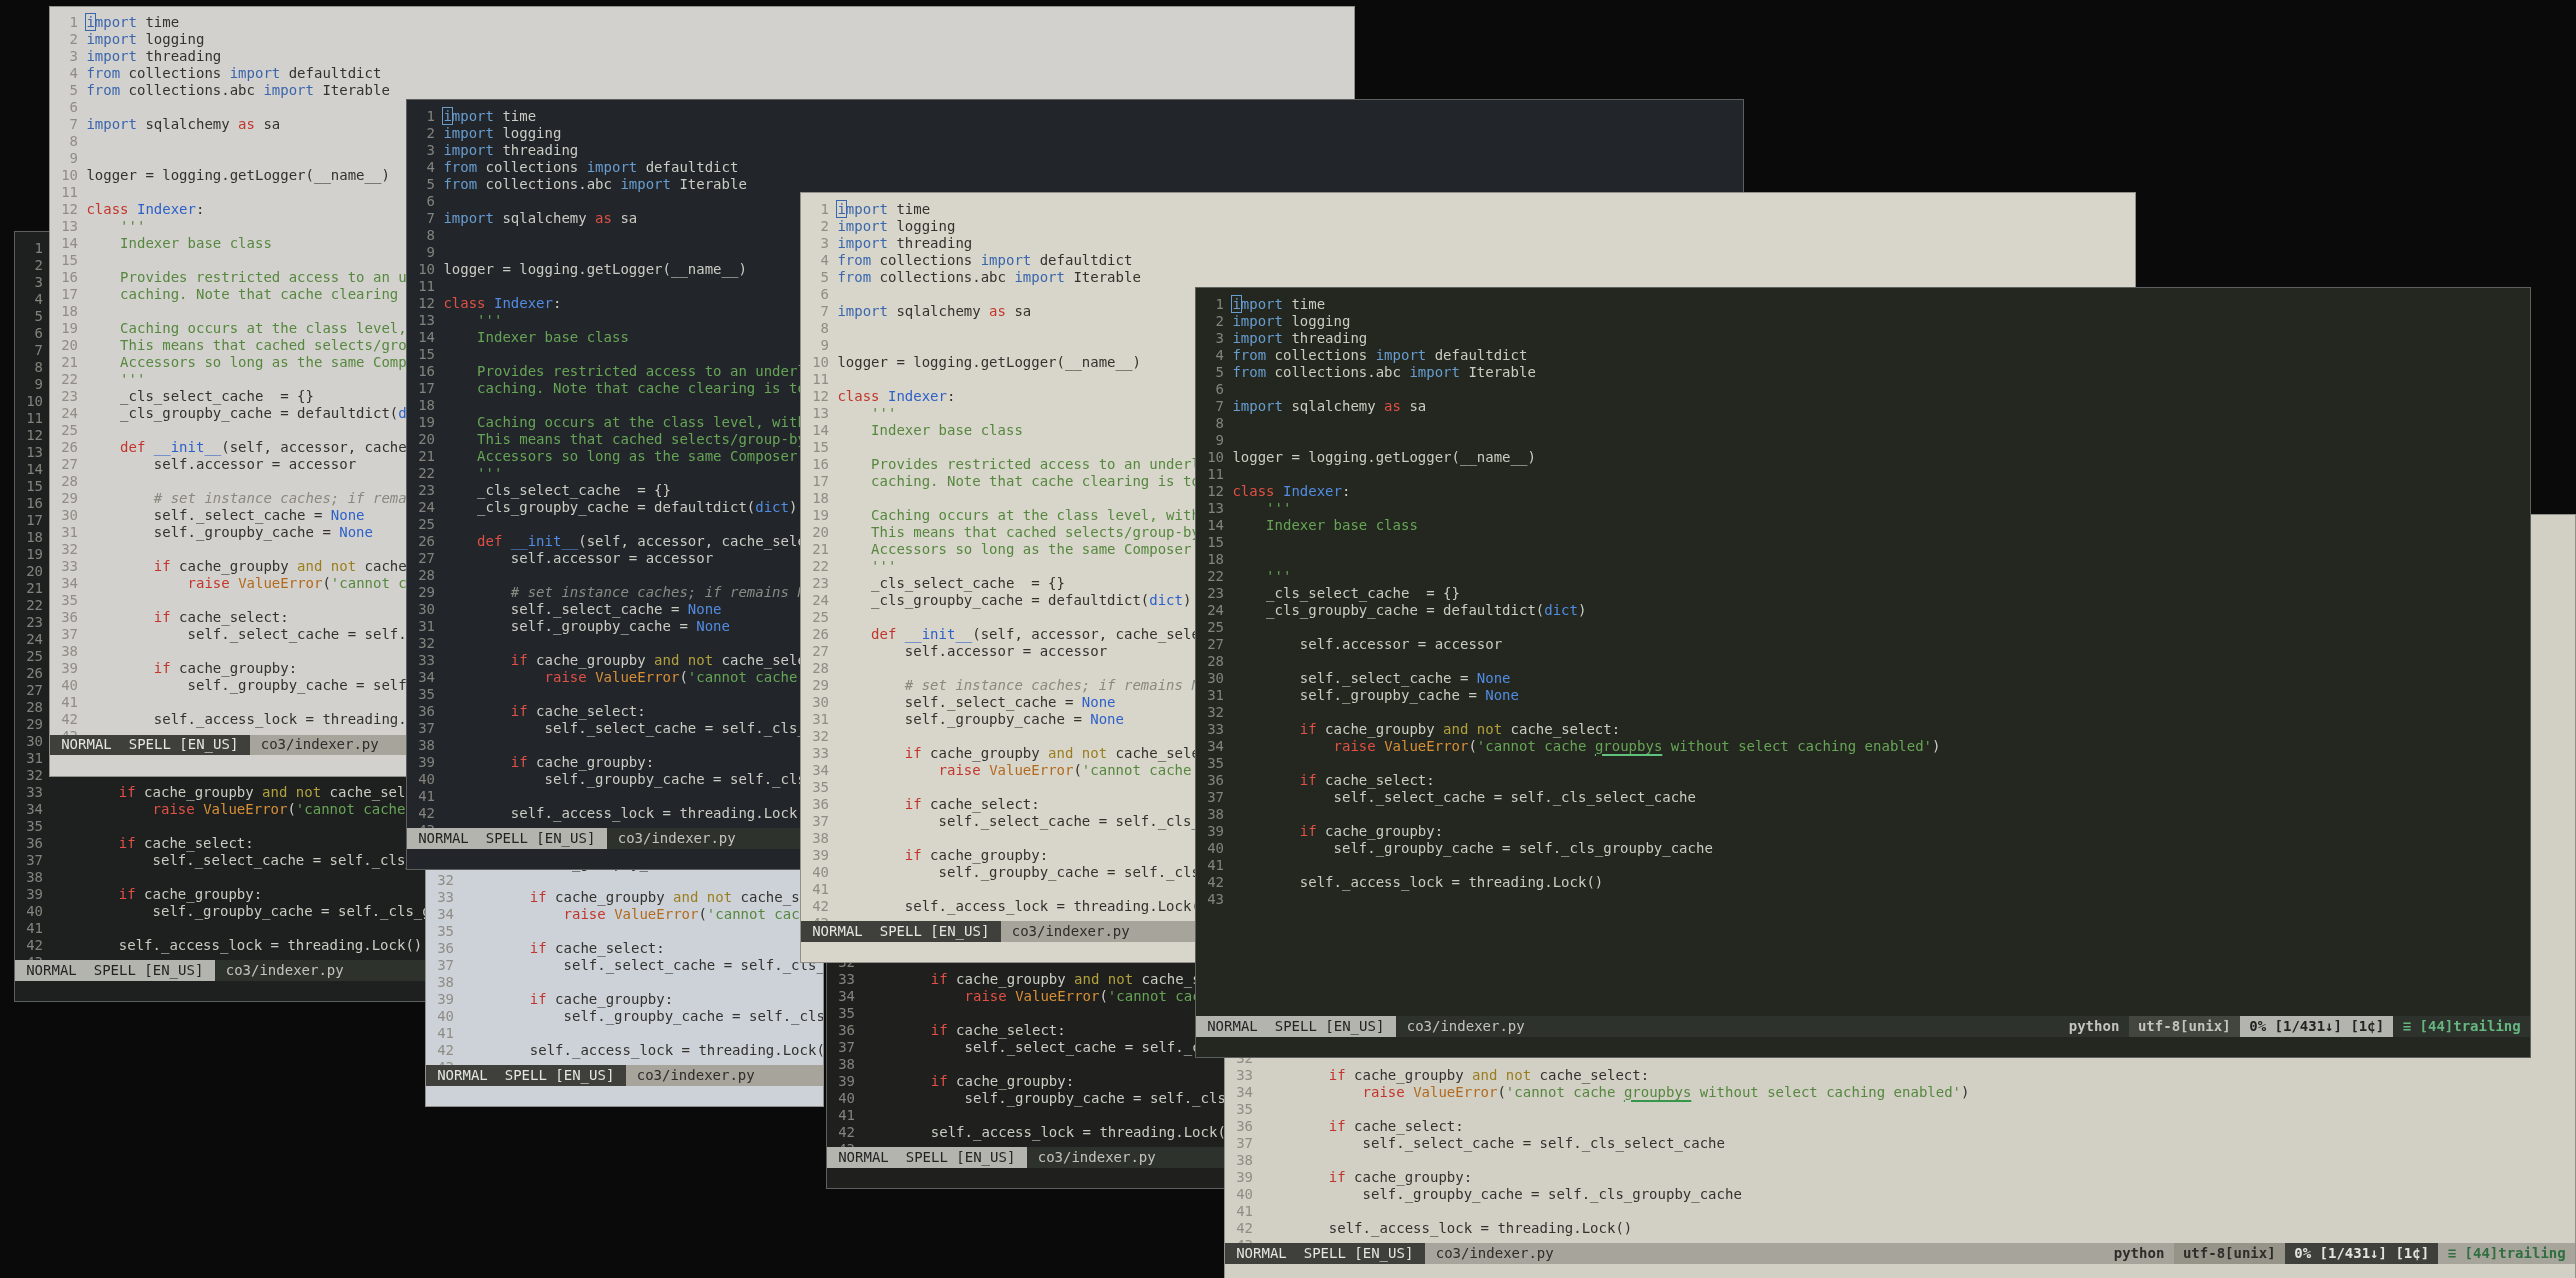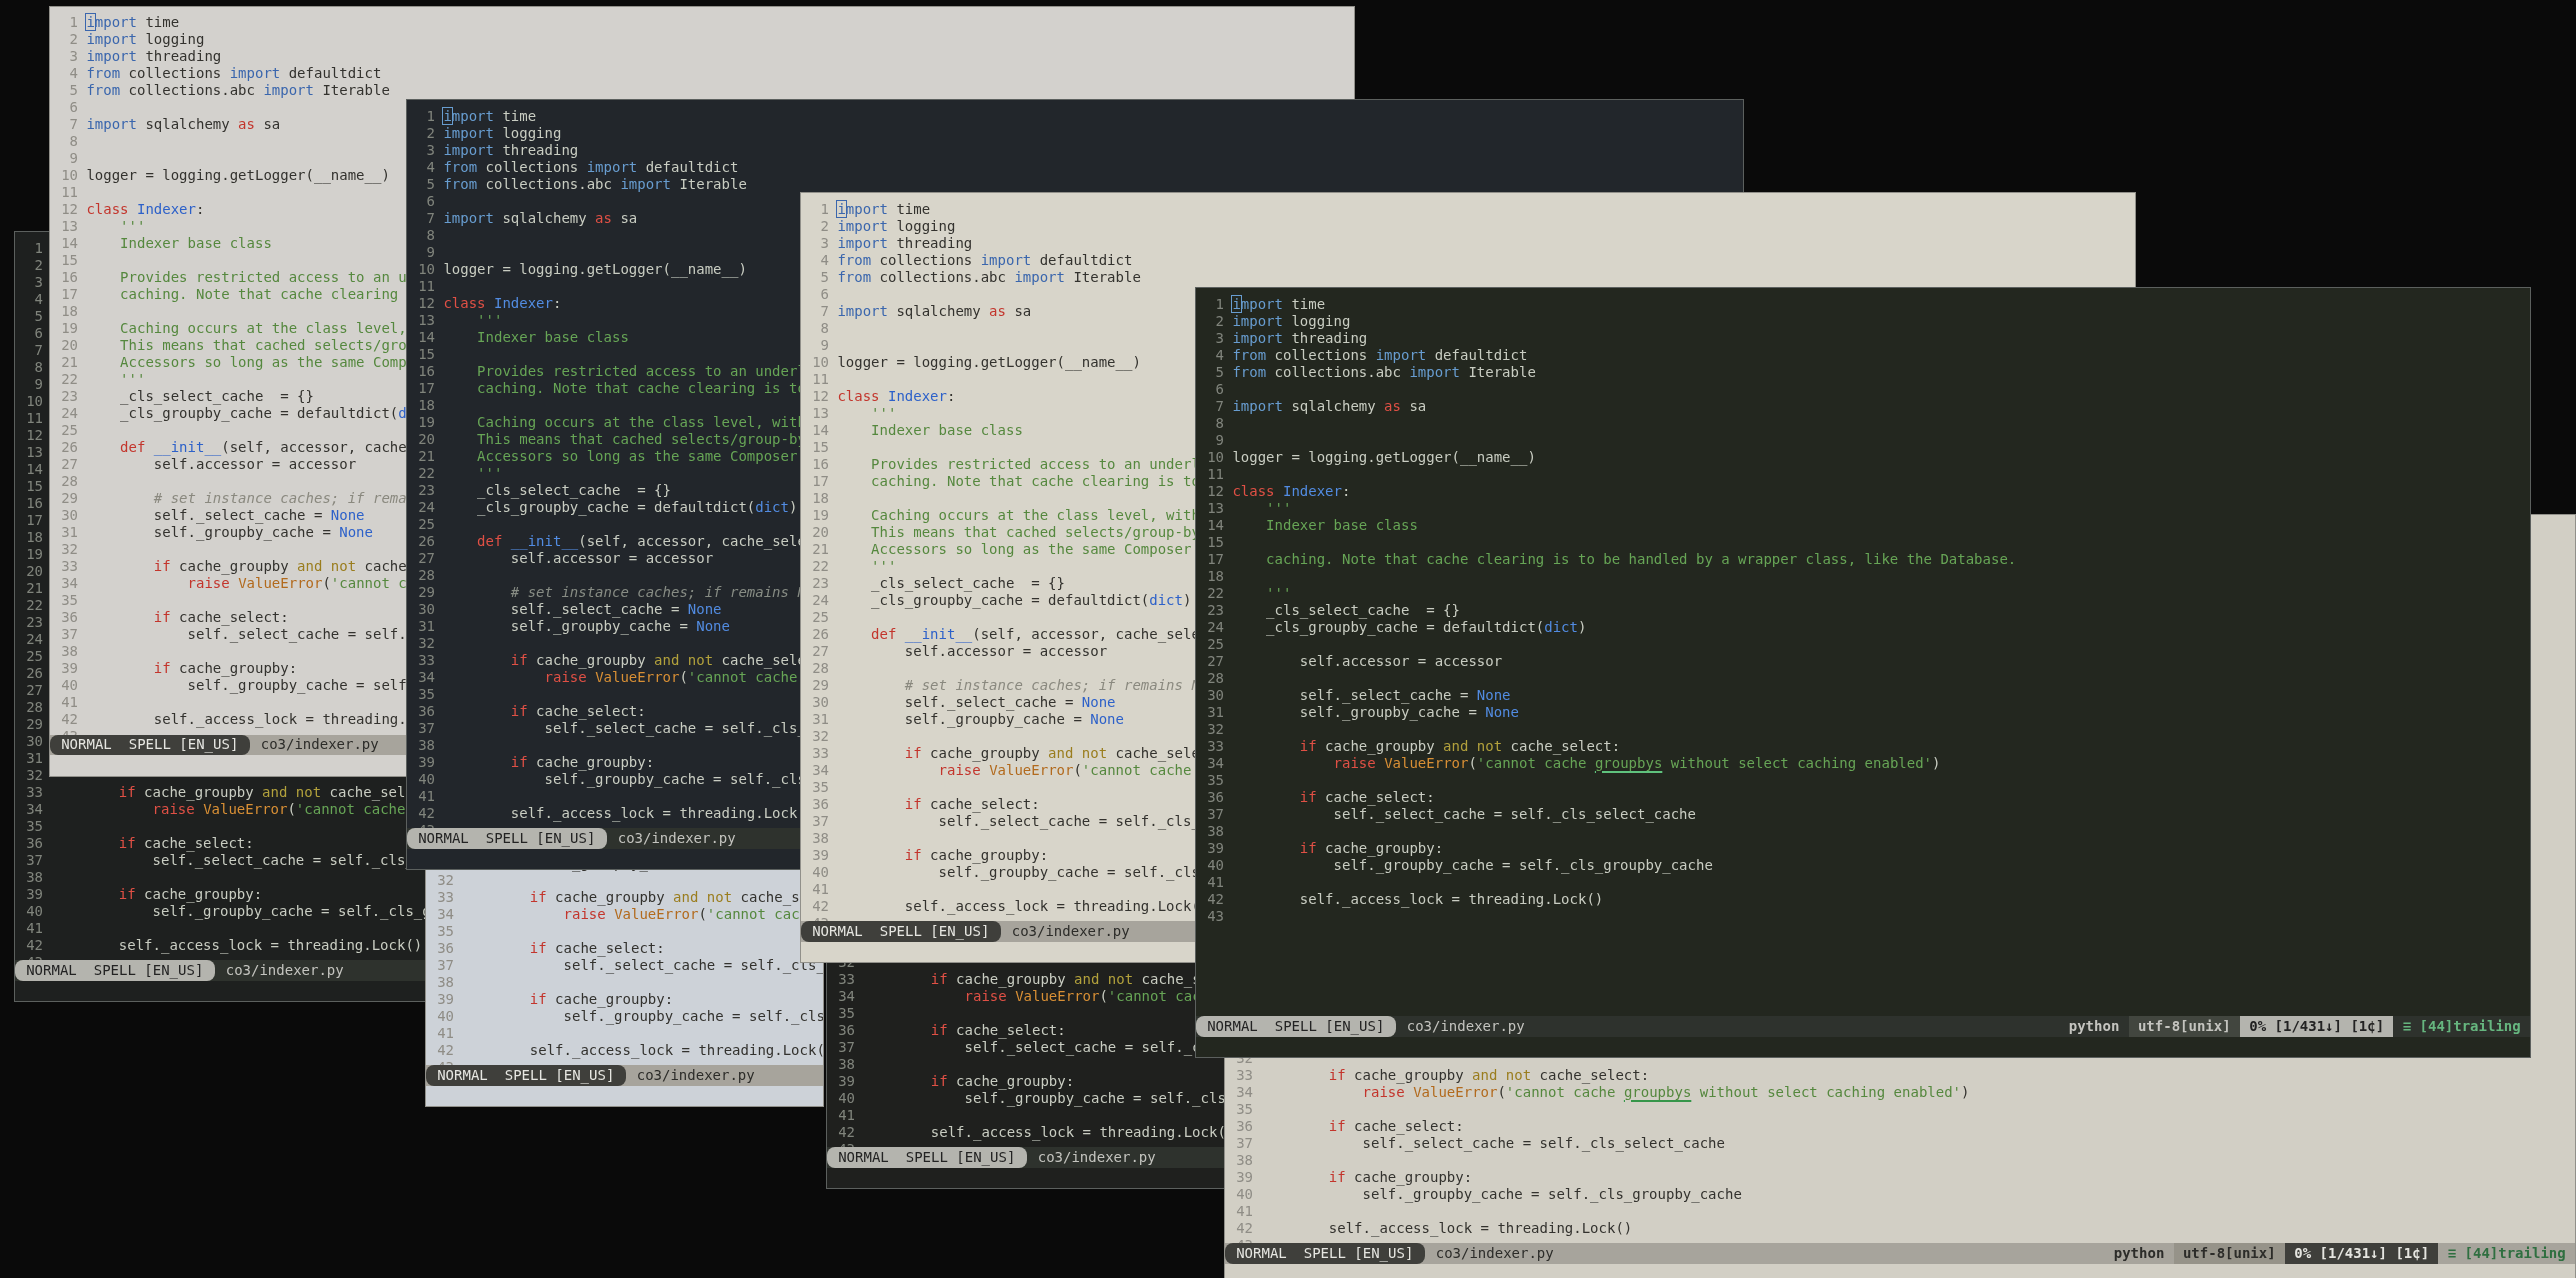--- a/index.html
+++ b/index.html
@@ -38,21 +38,21 @@
   .theme-dark .exc{color:#d88f35;}
   .theme-dark .sp{text-decoration:underline;text-decoration-color:#5fc27d;text-decoration-thickness:1.9px;text-underline-offset:2.8px;}
   .cur{outline:0.9px solid currentColor;outline-offset:-0.9px;}
   
   .statusbar{
     position:absolute;left:0;right:0;bottom:20.5px;height:20.5px;
     display:flex;align-items:center;white-space:pre;overflow:hidden;
   }
   .theme-light .statusbar{background:#a7a49c;color:#2c2c29;}
   .theme-dark  .statusbar{background:#2e322d;color:#c4c4bf;}
-  .modeseg{height:100%;display:flex;align-items:center;padding:0 11.2px;flex:0 0 auto;border-radius:8px;}
+  .modeseg{height:100%;display:flex;align-items:center;padding:0 11.2px;flex:0 0 auto;}
   .theme-light .modeseg{background:#3f3f3b;color:#e6e6e1;}
   .theme-dark  .modeseg{background:#b4b4ae;color:#232323;}
   .modeseg .spell{margin-left:17px;text-align:center;}
   .fname{margin-left:11.2px;flex:0 0 auto;}
   .rstatus{margin-left:auto;display:flex;align-items:center;height:100%;flex:0 0 auto;}
   .rseg{padding:0 9.3px;height:100%;display:flex;align-items:center;font-weight:bold;}
   .theme-light .enc{background:#969389;}
   .theme-dark  .enc{background:#42463f;}
   .theme-light .pos{background:#3f3f3b;color:#e6e6e1;}
   .theme-dark  .pos{background:#b4b4ae;color:#232323;}
@@ -417,21 +417,20 @@
         <div class="line"><span class="ln">6</span></div>
         <div class="line"><span class="ln">7</span><span class="imp">import</span><span class="fg"> sqlalchemy </span><span class="kw">as</span><span class="fg"> sa</span></div>
         <div class="line"><span class="ln">8</span></div>
         <div class="line"><span class="ln">9</span></div>
         <div class="line"><span class="ln">10</span><span class="fg">logger = logging.getLogger(__name__)</span></div>
         <div class="line"><span class="ln">11</span></div>
         <div class="line"><span class="ln">12</span><span class="kw">class</span><span class="fg"> </span><span class="bi">Indexer</span><span class="fg">:</span></div>
         <div class="line"><span class="ln">13</span><span class="str">    '''</span></div>
         <div class="line"><span class="ln">14</span><span class="str">    Indexer base class</span></div>
         <div class="line"><span class="ln">15</span></div>
-        <div class="line"><span class="ln">17</span><span class="str">    caching. Note that cache clearing is to be handled by a wrapper class, like the Database.</span></div>
         <div class="line"><span class="ln">18</span></div>
         <div class="line"><span class="ln">22</span><span class="str">    '''</span></div>
         <div class="line"><span class="ln">23</span><span class="fg">    _cls_select_cache  = {}</span></div>
         <div class="line"><span class="ln">24</span><span class="fg">    _cls_groupby_cache = defaultdict(</span><span class="bi">dict</span><span class="fg">)</span></div>
         <div class="line"><span class="ln">25</span></div>
         <div class="line"><span class="ln">27</span><span class="fg">        self.accessor = accessor</span></div>
         <div class="line"><span class="ln">28</span></div>
         <div class="line"><span class="ln">30</span><span class="fg">        self._select_cache = </span><span class="bi">None</span></div>
         <div class="line"><span class="ln">31</span><span class="fg">        self._groupby_cache = </span><span class="bi">None</span></div>
         <div class="line"><span class="ln">32</span></div>

